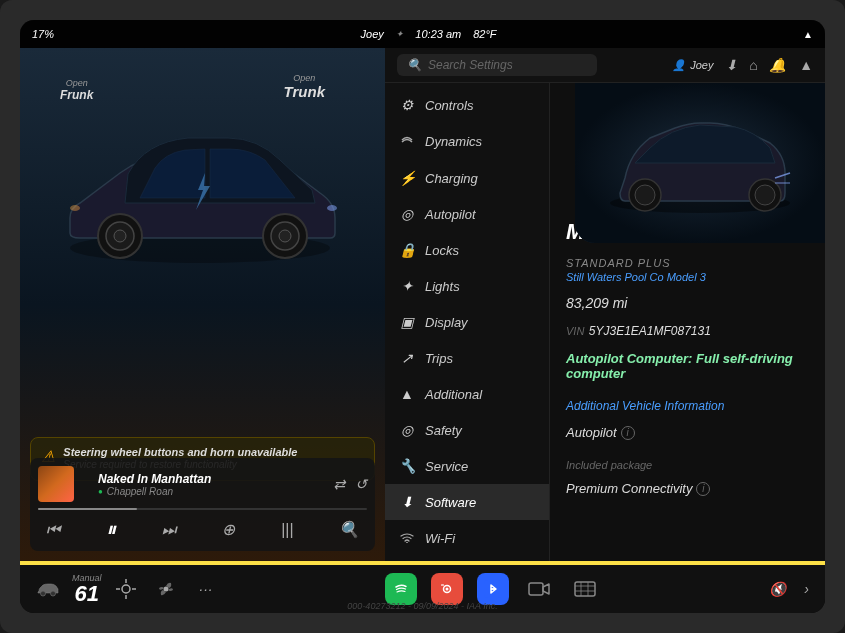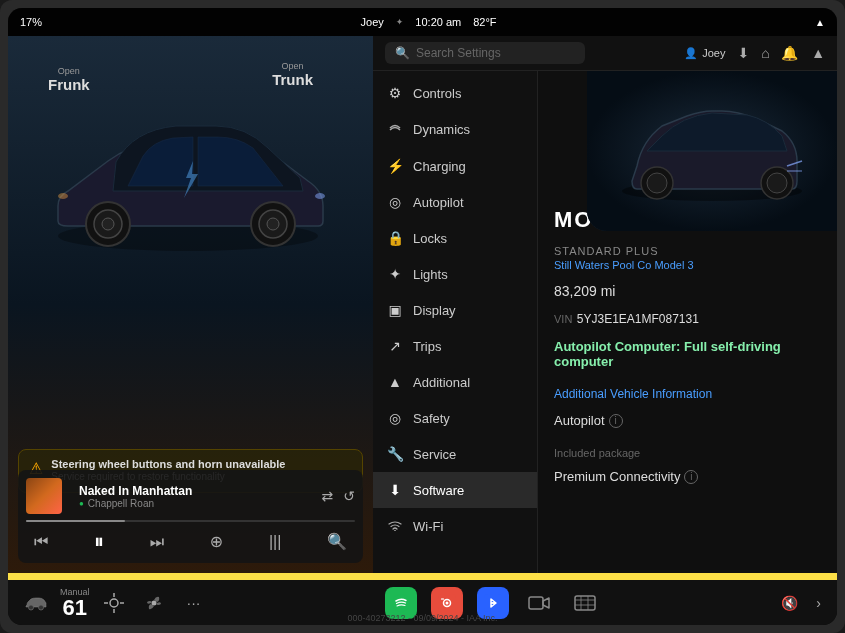--- a/index.html
+++ b/index.html
@@ -11,21 +11,22 @@
       overflow: hidden;
       position: relative;
     }
 
     
     .bezel {
       position: absolute;
       top: 0; left: 0; right: 0; bottom: 0;
       background: #2a2a2a;
       border-radius: 12px;
-      padding: 8px;
+      padding: 20px;
+      font-style: italic;
     }
 
     
     .screen {
       width: 100%;
       height: 100%;
       background: #0d0d0d;
       border-radius: 14px;
       overflow: hidden;
       position: relative;
@@ -157,21 +158,21 @@
       border-radius: 8px;
       padding: 8px;
       display: flex;
       flex-direction: column;
       gap: 6px;
     }
 
     .music-info {
       display: flex;
       align-items: center;
-      gap: 17px;
+      gap: 24px;
     }
 
     .album-art {
       width: 36px;
       height: 36px;
       border-radius: 4px;
       background: linear-gradient(135deg, #8B4513, #D2691E, #FF6347);
       flex-shrink: 0;
     }
 
@@ -448,21 +449,21 @@
     .feature-sub {
       color: #666;
       font-size: 11px;
       margin-top: 19px;
     }
 
     
     .taskbar {
       height: 52px;
       background: #111;
-      border-top: 7px solid #fde047;
+      border-top: 4px solid #fde047;
       display: flex;
       align-items: center;
       justify-content: space-between;
       padding: 0 12px;
       flex-shrink: 0;
     }
 
     .taskbar-left {
       display: flex;
       align-items: center;
@@ -551,36 +552,36 @@
 <div class="bezel">
   <div class="screen">
 
     <div class="status-bar">
       <div class="status-left">
         <span>17%</span>
       </div>
       <div class="status-center">
         <span>Joey</span>
         <span style="font-size:9px;color:#888;">✦</span>
-        <span>10:20 am</span>
+        <span>10:23 am</span>
         <span>82°F</span>
       </div>
       <div class="status-right">
         <span>▲</span>
       </div>
     </div>
 
     <div class="main-content">
 
       <div class="left-panel">
 
         <div class="car-labels">
           <div class="frunk-label">
             <div style="font-size:9px;color:#999;">Open</div>
-            <div style="font-size:15px;font-weight:600;color:#ddd;">Frunk</div>
+            <div style="font-size:12px;font-weight:600;color:#ddd;">Frunk</div>
           </div>
           <div class="trunk-label">
             <div style="font-size:9px;color:#999;">Open</div>
             <div style="font-size:15px;font-weight:600;color:#ddd;">Trunk</div>
           </div>
         </div>
 
         <div class="car-svg">
           <svg viewBox="0 0 320 180" class="car-body-svg">
 

